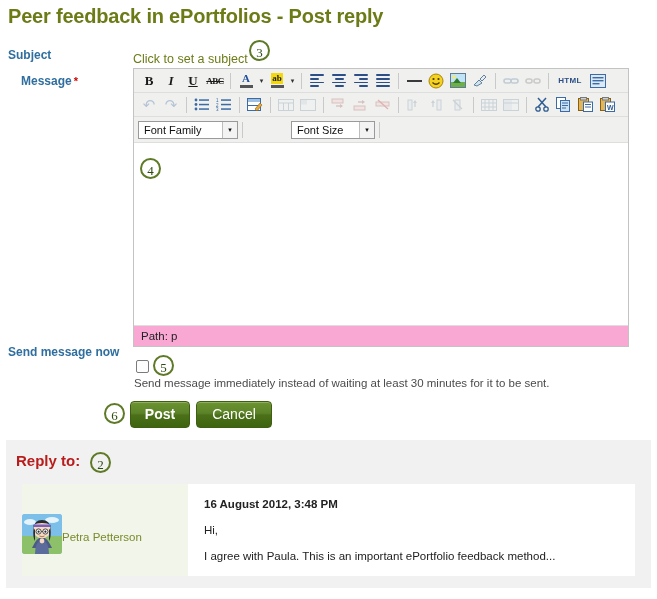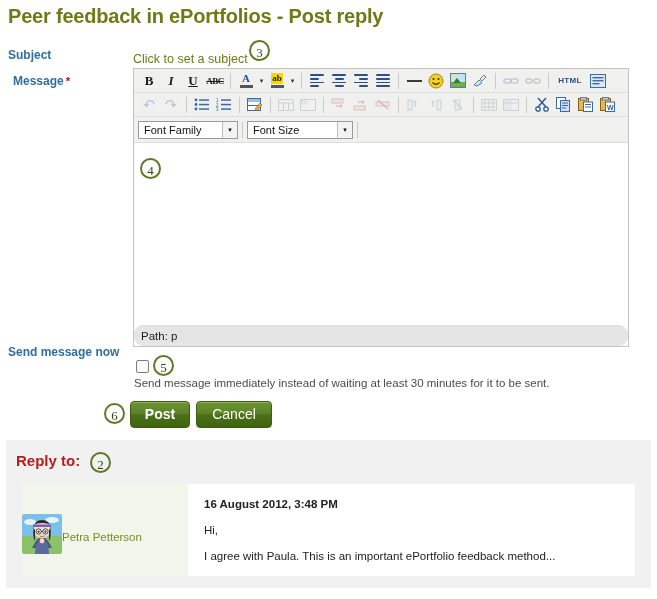--- a/index.html
+++ b/index.html
@@ -38,21 +38,21 @@
     white-space: nowrap;
   }
   .req-star {
     color: #d40000;
     font-weight: bold;
     font-size: 11px;
     margin-left: 2px;
   }
 
   #label-subject { left: 8px;  top: 48px; }
-  #label-message { left: 13px;  top: 74px; }
+  #label-message { left: 21px;  top: 74px; }
   #label-sendnow { left: 8px;  top: 345px; }
 
   
   #subject-link {
     position: absolute;
     left: 133px;
     top: 45px;
     font-size: 12.5px;
     color: #6d7b16;
     text-decoration: none;
@@ -176,46 +176,45 @@
     height: 16px;
     border-left: 1px solid #bdbdbd;
     background: #f3f3f3;
     display: inline-flex;
     align-items: center;
     justify-content: center;
     font-size: 7px;
     margin-left: auto;
   }
   #sel-fontfamily { width: 100px; }
-  #sel-fontsize   { width: 106px;  }
+  #sel-fontsize   { width: 84px; margin-left: 44px;  }
   #sel-paragraph  { width: 92px;  }
 
   #editor-body {
     position: absolute;
     left: 0;
     top: 75px;
     right: 0;
     bottom: 21px;
     background: #ffffff;
     cursor: text;
   }
   #editor-status {
     position: absolute;
     left: 0;
     right: 0;
     bottom: 0;
     height: 21px;
-    background: #e5e5e5;
+    background: #f9a8d4;
     border-top: 1px solid #dedede;
     font-size: 11.5px;
     color: #222;
     line-height: 21px;
     padding-left: 7px;
     box-sizing: border-box;
-    border-radius: 9px;
   }
 
   
   #sendnow-checkbox {
     position: absolute;
     left: 136px;
     top: 360px;
     width: 13px;
     height: 13px;
     border: 1px solid #7b7b7b;

